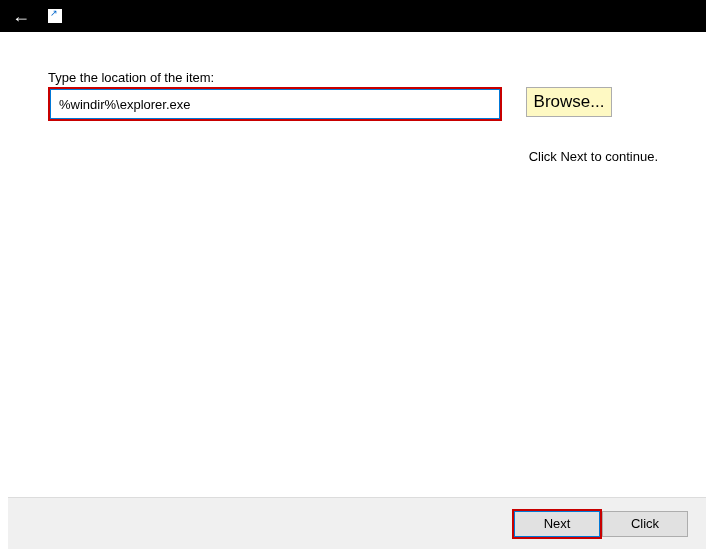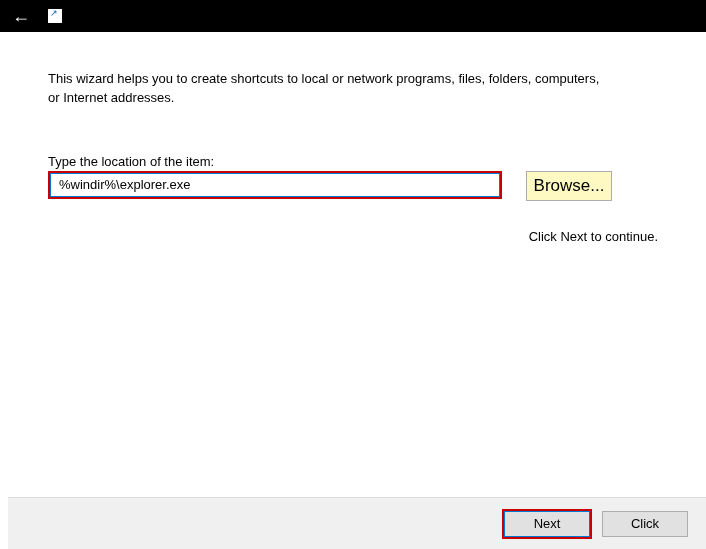--- a/index.html
+++ b/index.html
@@ -61,21 +61,21 @@
     align-items: flex-start;
     gap: 24px;
   }
   .input-wrap {
     border: 2px solid #c80000;
     padding: 0;
     display: inline-block;
   }
   .location-input {
     width: 450px;
-    height: 24px;
+    height: 30px;
     border: 1px solid #0078d7;
     font-size: 13px;
     padding: 0 8px;
     outline: none;
     font-family: "Segoe UI", Tahoma, sans-serif;
   }
   .browse-btn {
     width: 86px;
     height: 30px;
     background: #fef9c3;
@@ -95,21 +95,20 @@
     left: 8px;
     right: 0;
     bottom: 0;
     height: 52px;
     background: #f0f0f0;
     border-top: 1px solid #dcdcdc;
     display: flex;
     justify-content: flex-end;
     align-items: center;
     padding-right: 18px;
-    gap: 10px;
   }
   .next-wrap {
     border: 2px solid #c80000;
     display: inline-block;
   }
   .footer button {
     width: 86px;
     height: 26px;
     background: #e1e1e1;
     border: 1px solid #adadad;
@@ -123,21 +122,20 @@
 </head>
 <body>
 
 <div class="titlebar">
   <span class="back-arrow">←</span>
   <span class="title-icon"></span>
 </div>
 
 <div class="content">
 
-  <p class="desc">This wizard helps you to create shortcuts to local or network programs, files, folders, computers, or Internet addresses.</p>
 
   <div class="field-label">Type the location of the item:</div>
 
   <div class="field-row">
     <span class="input-wrap">
       <input class="location-input" type="text" value="%windir%\explorer.exe" style="">
     </span>
     <button class="browse-btn">Browse...</button>
   </div>
 

